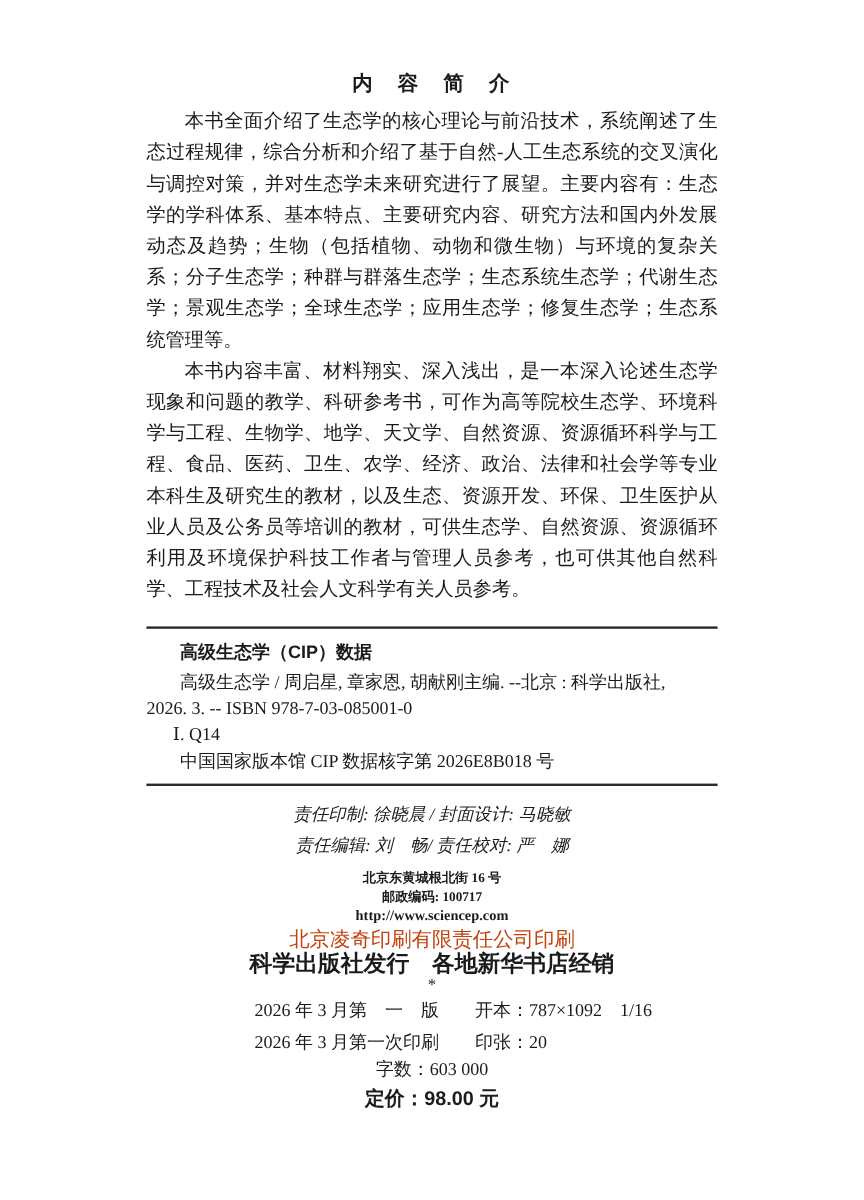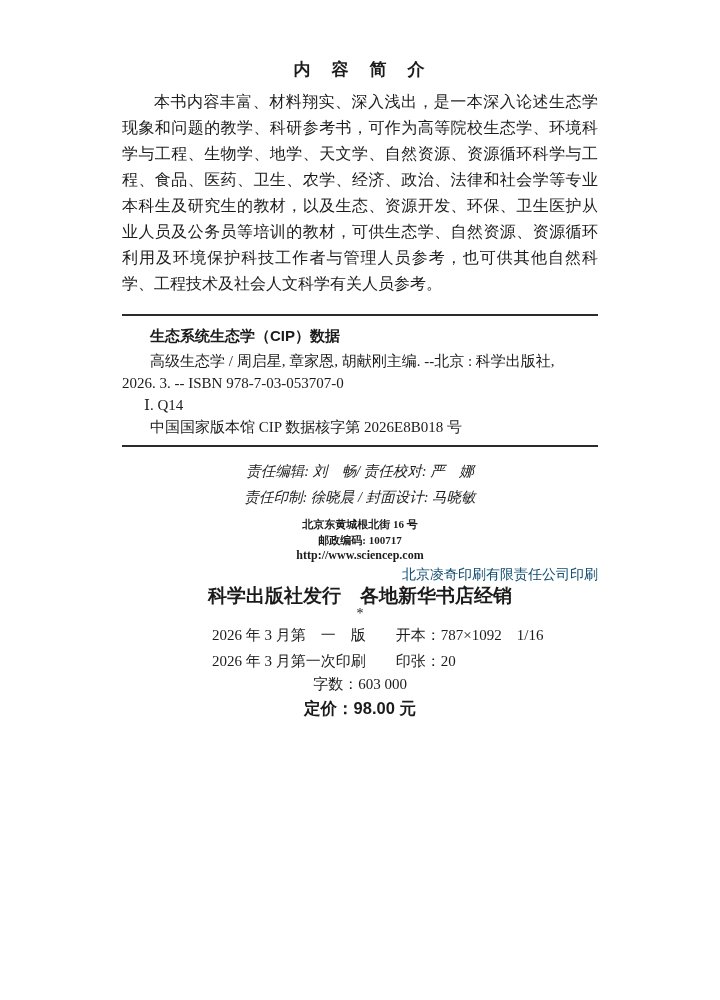--- a/index.html
+++ b/index.html
@@ -60,21 +60,21 @@
     font-family: "DejaVu Serif", serif;
     font-weight: bold;
     font-style: italic;
     font-size: 21px;
     letter-spacing: 7px;
   }
   .pub-suffix { font-size: 19px; margin-left: 2px; }
   .addr { font-size: 11px; font-weight: bold; line-height: 16px; }
   .addr-first { margin-top: 6px; }
   .url { font-size: 12px; font-weight: bold; line-height: 15px; text-align: center; }
-  .printer { font-size: 14px; color: #0c4a6e; line-height: 18px; margin-top: 3px; text-align: right; }
+  .printer { font-size: 17px; color: #c2410c; line-height: 18px; margin-top: 3px; }
   .dist { font-size: 19px; font-weight: bold; line-height: 19px; margin-top: 2px; }
   .star { font-size: 14px; line-height: 16px; margin-top: 1px; }
   .ed-line { text-align: left; padding-left: 90px; font-size: 15px; line-height: 26px; }
   .ed-first { margin-top: 0; }
   .wordcount { font-size: 15px; line-height: 21px; }
   .price {
     font-size: 16.5px;
     font-weight: bold;
     font-family: "Liberation Sans", "DejaVu Sans", sans-serif;
     line-height: 24px;
@@ -82,37 +82,38 @@
   }
 </style>
 </head>
 <body>
 
 <div class="page">
   <div class="col">
 
     <div class="intro-title">内　容　简　介</div>
 
+    <p class="para">本书全面介绍了生态学的核心理论与前沿技术，系统阐述了生态过程规律，综合分析和介绍了基于自然-人工生态系统的交叉演化与调控对策，并对生态学未来研究进行了展望。主要内容有：生态学的学科体系、基本特点、主要研究内容、研究方法和国内外发展动态及趋势；生物（包括植物、动物和微生物）与环境的复杂关系；分子生态学；种群与群落生态学；生态系统生态学；代谢生态学；景观生态学；全球生态学；应用生态学；修复生态学；生态系统管理等。</p>
     <p class="para">本书内容丰富、材料翔实、深入浅出，是一本深入论述生态学现象和问题的教学、科研参考书，可作为高等院校生态学、环境科学与工程、生物学、地学、天文学、自然资源、资源循环科学与工程、食品、医药、卫生、农学、经济、政治、法律和社会学等专业本科生及研究生的教材，以及生态、资源开发、环保、卫生医护从业人员及公务员等培训的教材，可供生态学、自然资源、资源循环利用及环境保护科技工作者与管理人员参考，也可供其他自然科学、工程技术及社会人文科学有关人员参考。</p>
 
     <div class="rule rule-top"></div>
 
     <div class="cip">
-      <div class="cip-heading">生态系统生态学（CIP）数据</div>
+      <div class="cip-heading">高级生态学（CIP）数据</div>
       <div class="cip-line indent1">高级生态学 / 周启星, 章家恩, 胡献刚主编. --北京 : 科学出版社,</div>
-      <div class="cip-line">2026. 3. -- ISBN 978-7-03-053707-0</div>
+      <div class="cip-line">2026. 3. -- ISBN 978-7-03-085001-0</div>
       <div class="cip-line indent2">Ⅰ. Q14</div>
       <div class="cip-line indent1">中国国家版本馆 CIP 数据核字第 2026E8B018 号</div>
     </div>
 
     <div class="rule rule-bottom"></div>
 
     <div class="credits">
+      <div>责任印制: 徐晓晨 / 封面设计: 马晓敏</div>
       <div>责任编辑: 刘　畅/ 责任校对: 严　娜</div>
-      <div>责任印制: 徐晓晨 / 封面设计: 马晓敏</div>
     </div>
 
     <div class="pub">
       <div class="addr addr-first">北京东黄城根北街 16 号</div>
       <div class="addr">邮政编码: 100717</div>
       <div class="url">http://www.sciencep.com</div>
       <div class="printer">北京凌奇印刷有限责任公司印刷</div>
       <div class="dist">科学出版社发行　各地新华书店经销</div>
       <div class="star">*</div>
 

